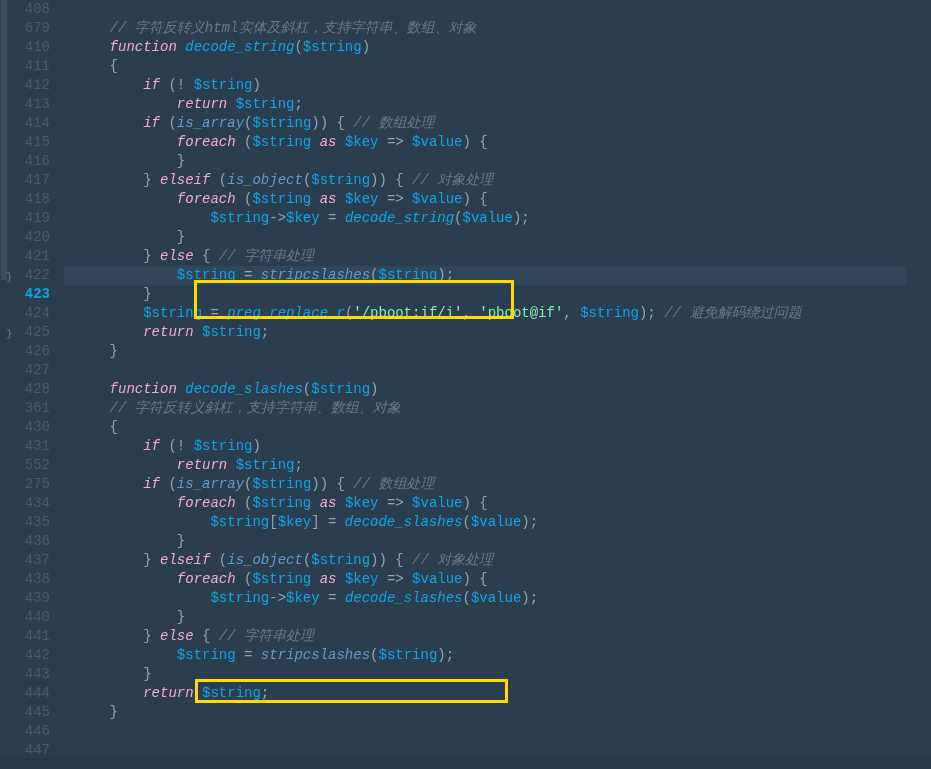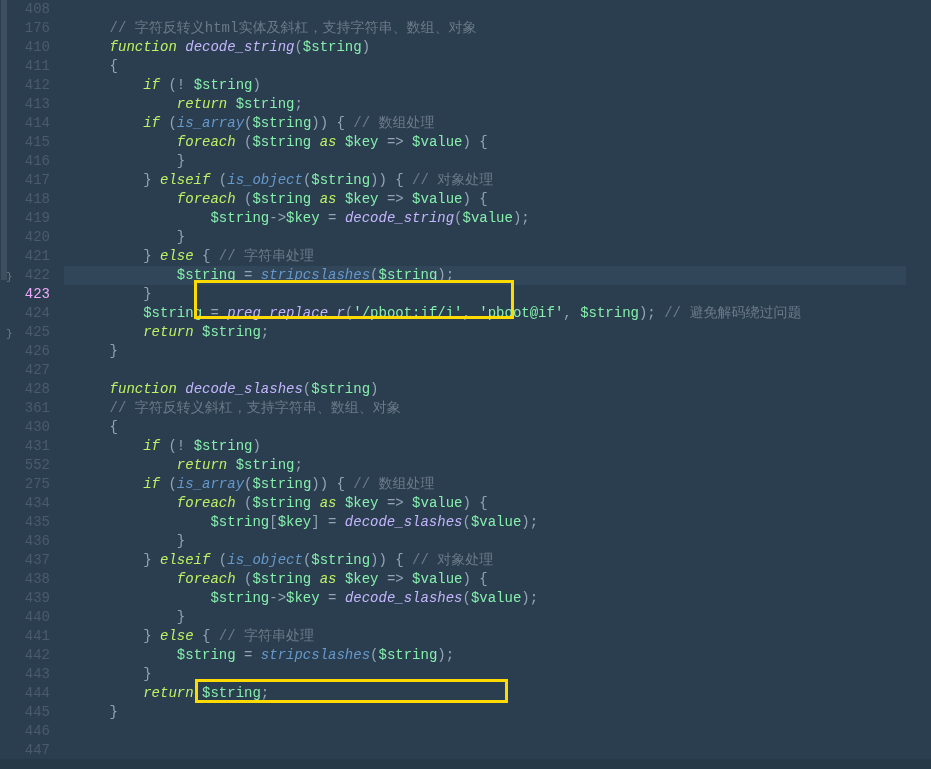--- a/index.html
+++ b/index.html
@@ -35,21 +35,21 @@
   text-align: right;
   padding-right: 14px;
   color: #4a5b6b;
   user-select: none;
   flex-shrink: 0;
 }
 .gutter .ln {
   height: 19px;
   position: relative;
 }
-.gutter .ln.curr { color: #f0abfc; }
+.gutter .ln.curr { color: #0ea5e9; font-weight: bold; }
 .marker {
   position: absolute;
   left: -2px;
   top: 2px;
   color: #6b7a88;
   font-size: 11px;
 }
 .code {
   flex: 1;
   padding-left: 12px;
@@ -59,24 +59,24 @@
   height: 19px;
   white-space: pre;
   position: relative;
 }
 .line.curr {
   background: #32465a;
   margin-left: -12px;
   padding-left: 12px;
   margin-right: 0;
 }
-.cmt { color: #6b7a88; }
-.kw { color: #bef264; font-style: italic; }
-.fn { color: #c4b5fd; font-style: italic; }
-.var { color: #86efac; }
+.cmt { color: #6b7a88; font-style: italic; }
+.kw { color: #f9a8d4; font-style: italic; }
+.fn { color: #0ea5e9; font-style: italic; }
+.var { color: #0ea5e9; }
 .punc { color: #93a5b3; }
 .str { color: #86efac; }
 .const { color: #f99157; font-style: italic; }
 .builtin { color: #6699cc; font-style: italic; }
 .highlight-box {
   position: absolute;
   border: 3px solid #ffda00;
   pointer-events: none;
   z-index: 10;
 }
@@ -93,21 +93,21 @@
 </style>
 </head>
 <body>
 
 <div class="editor">
   <div class="scrollbar">
     <div class="scrollbar-thumb"></div>
   </div>
   <div class="gutter" id="gutter">
       <div class="ln">408</div>
-      <div class="ln">176</div>
+      <div class="ln">679</div>
       <div class="ln">410</div>
       <div class="ln">411</div>
       <div class="ln">412</div>
       <div class="ln">413</div>
       <div class="ln">414</div>
       <div class="ln">415</div>
       <div class="ln">416</div>
       <div class="ln">417</div>
       <div class="ln">418</div>
       <div class="ln">419</div>

